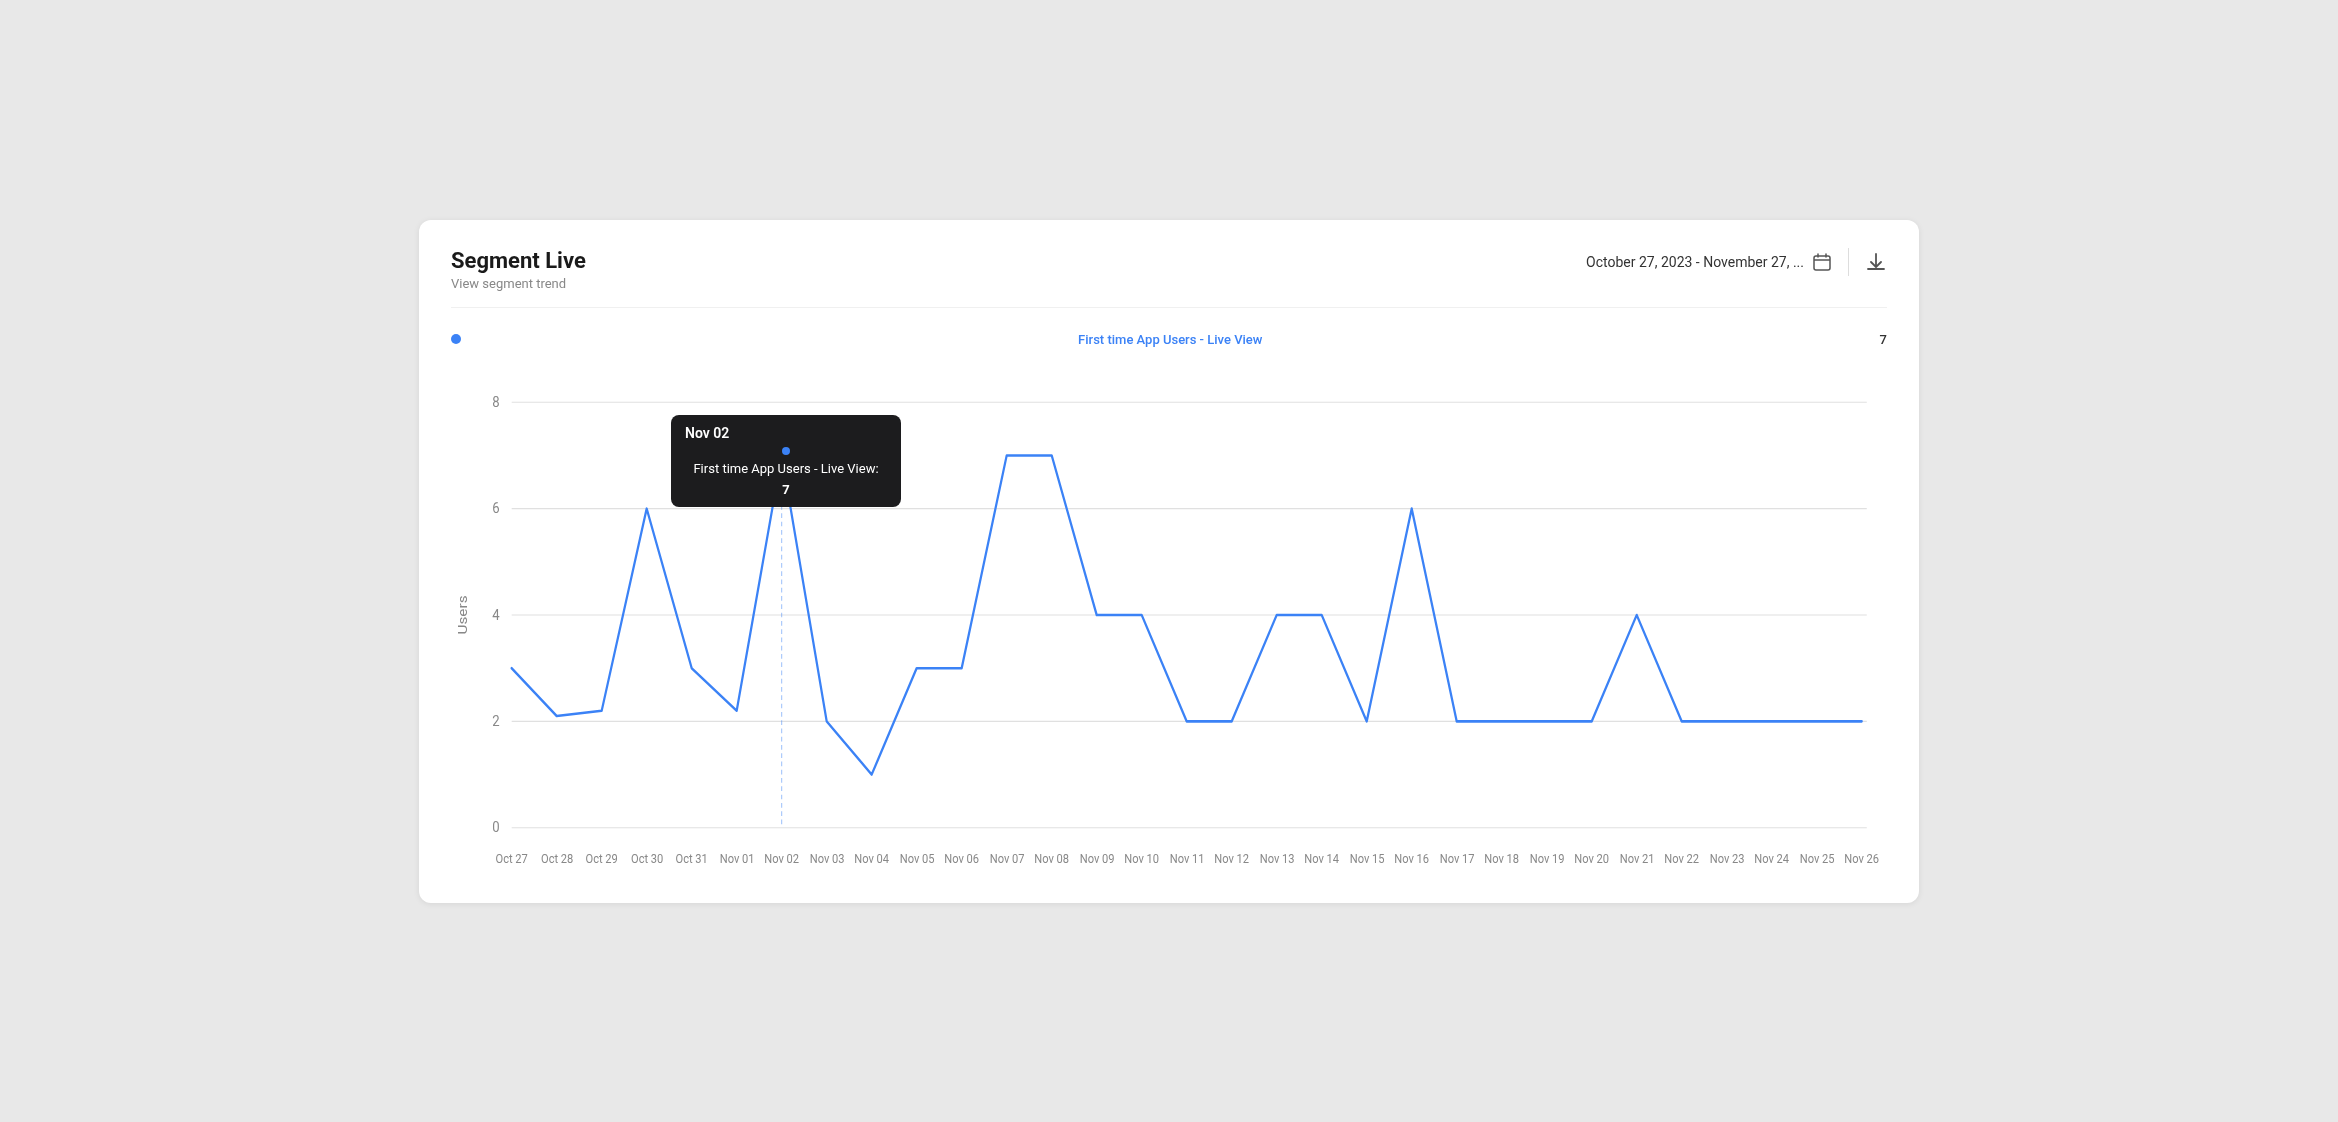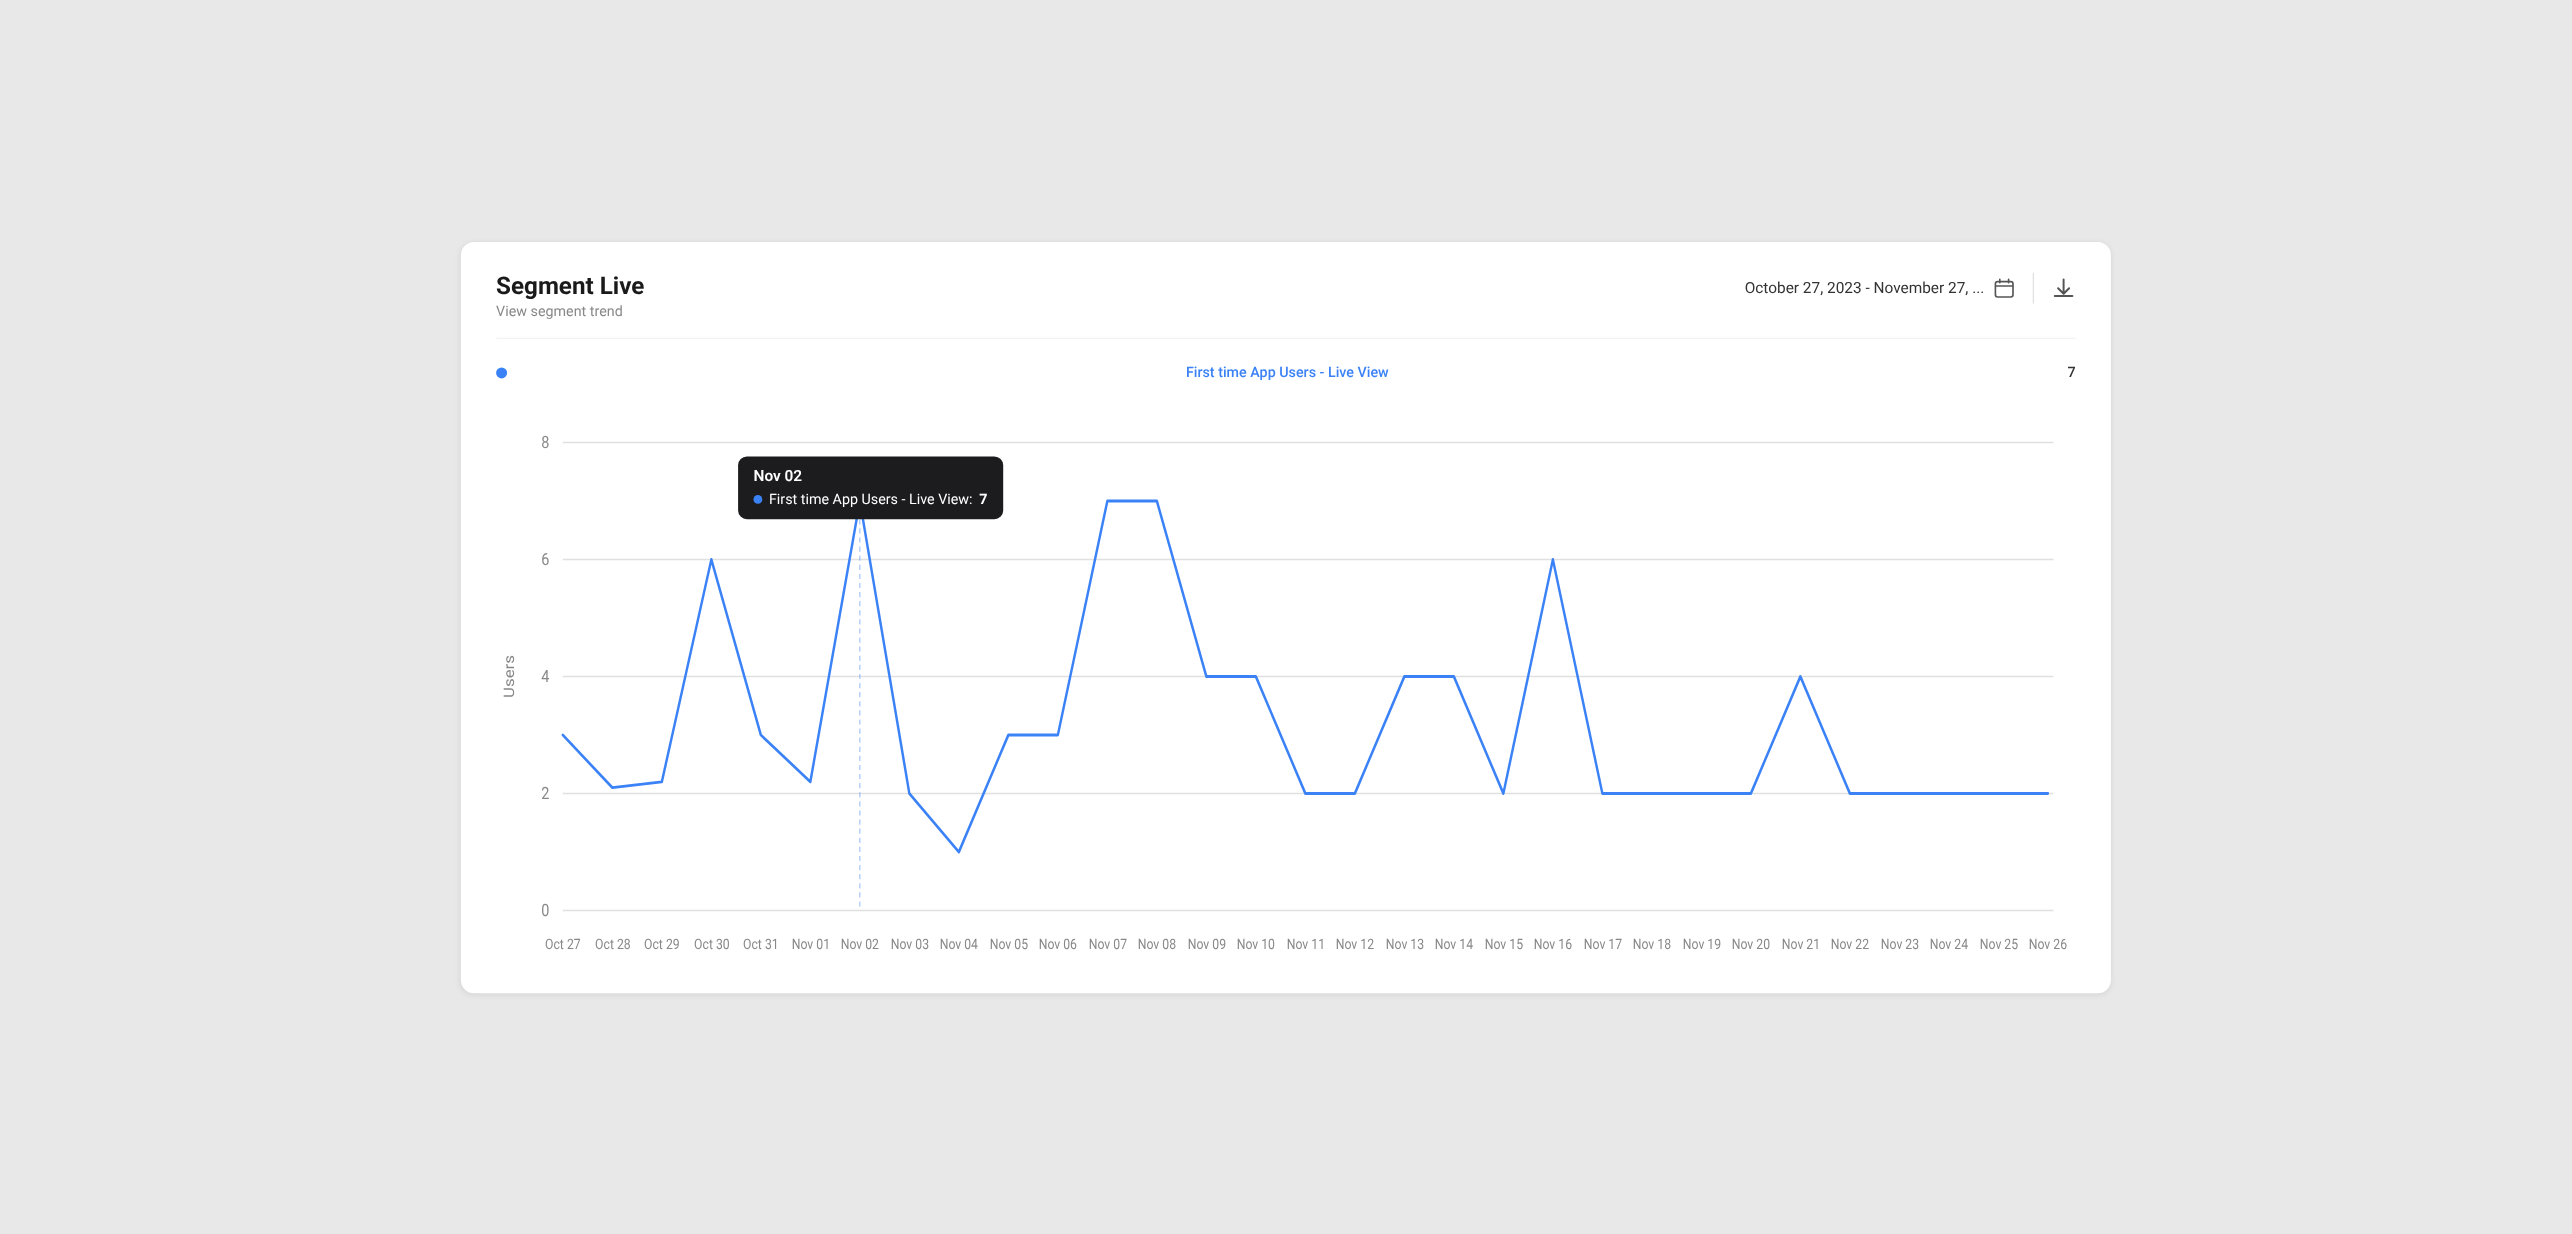--- a/index.html
+++ b/index.html
@@ -113,20 +113,21 @@
     .tooltip-title {
       font-size: 14px;
       font-weight: 600;
       margin-bottom: 6px;
     }
     .tooltip-row {
       display: flex;
       align-items: center;
       gap: 6px;
       font-size: 13px;
+      flex-direction: column;
     }
     .tooltip-dot {
       width: 8px;
       height: 8px;
       border-radius: 50%;
       background: #3b82f6;
     }
     .tooltip-value {
       font-weight: 700;
     }

